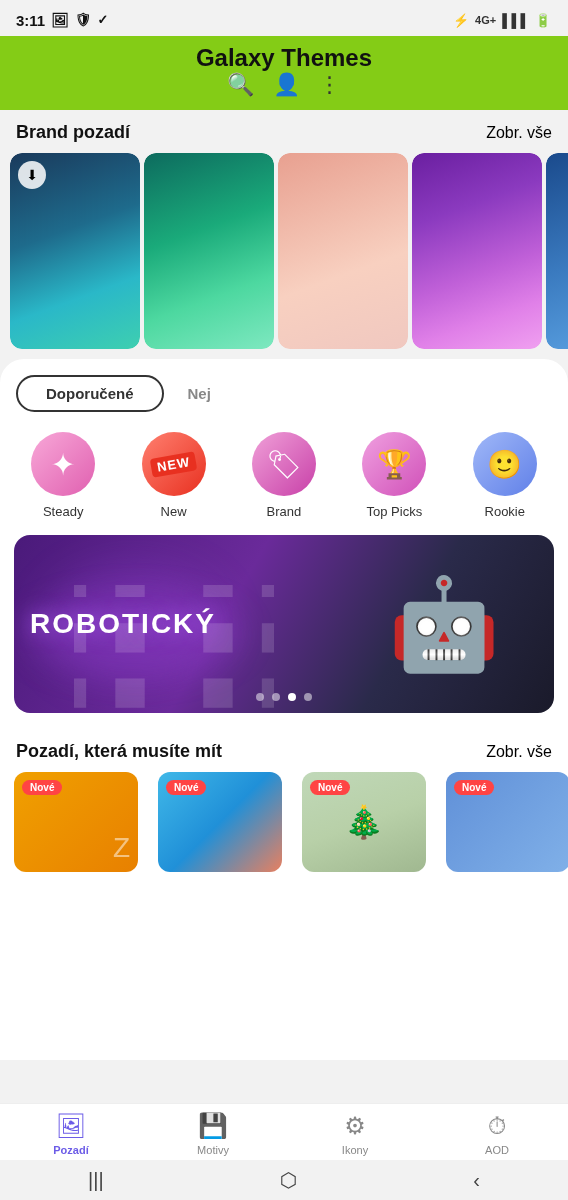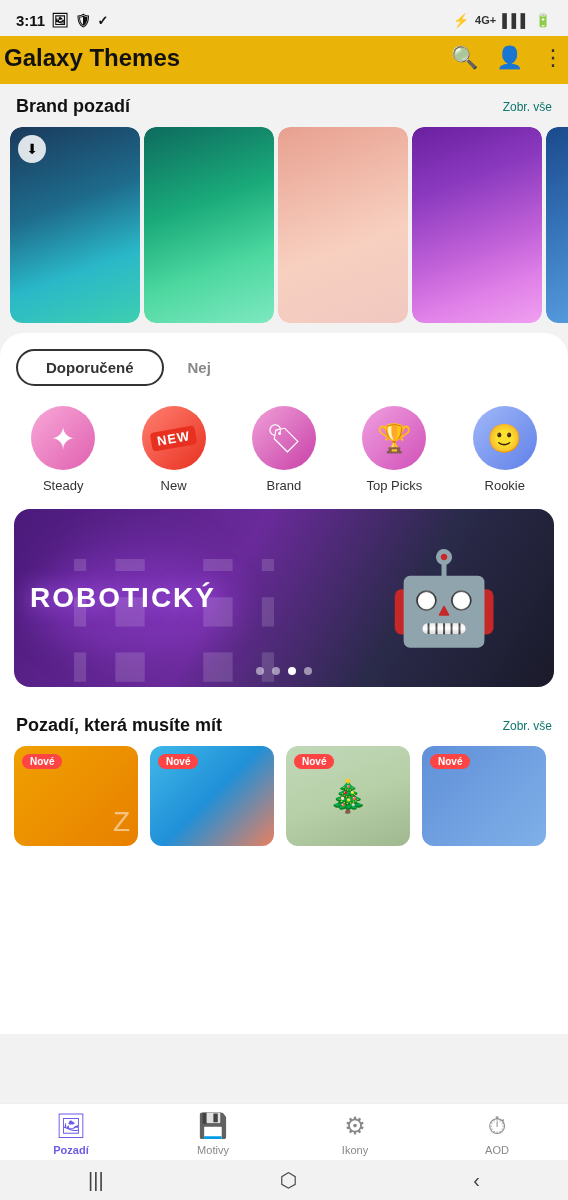--- a/index.html
+++ b/index.html
@@ -14,44 +14,45 @@
 
     
     .status-bar {
       background: #f2f2f2;
       padding: 8px 16px 4px;
       display: flex;
       justify-content: space-between;
       align-items: center;
       height: 36px;
     }
-    .status-left { font-size: 15px; font-weight: 600; color: #111; display: flex; align-items: center; gap: 6px; }
+    .status-left { font-size: 15px; font-weight: 600; color: #111; display: flex; align-items: flex-start; gap: 6px; }
     .status-right { display: flex; align-items: center; gap: 6px; font-size: 13px; color: #333; }
 
     
     .header {
-      background: #eab308;
-      padding: 8px 4px 12px;
+      background: #84cc16;
+      padding: 8px 20px 12px;
       display: flex;
       justify-content: space-between;
       align-items: center;
+      flex-direction: column;
     }
     .header-title { font-size: 24px; font-weight: 700; color: #111; }
     .header-icons { display: flex; gap: 18px; align-items: center; }
     .header-icon { font-size: 22px; color: #333; cursor: pointer; }
 
     
     .section-header {
       display: flex;
       justify-content: space-between;
       align-items: center;
       padding: 12px 16px 10px;
     }
     .section-title { font-size: 18px; font-weight: 700; color: #111; }
-    .section-link { font-size: 12px; color: #0f766e; font-weight: 500; }
+    .section-link { font-size: 16px; color: #000000; font-weight: 500; }
 
     .wallpaper-scroll {
       display: flex;
       overflow-x: hidden;
       padding-left: 0;
       gap: 4px;
       height: 200px;
     }
     .wallpaper-item {
       flex-shrink: 0;
@@ -203,21 +204,21 @@
 
     
     .must-have-section {
       background: #fff;
       padding: 0;
     }
 
     .thumbnails-row {
       display: flex;
       padding: 0 14px;
-      gap: 12px;
+      gap: 20px;
       overflow-x: hidden;
     }
     .thumb-item {
       flex-shrink: 0;
       width: 124px;
       height: 100px;
       border-radius: 12px;
       position: relative;
       overflow: hidden;
     }

